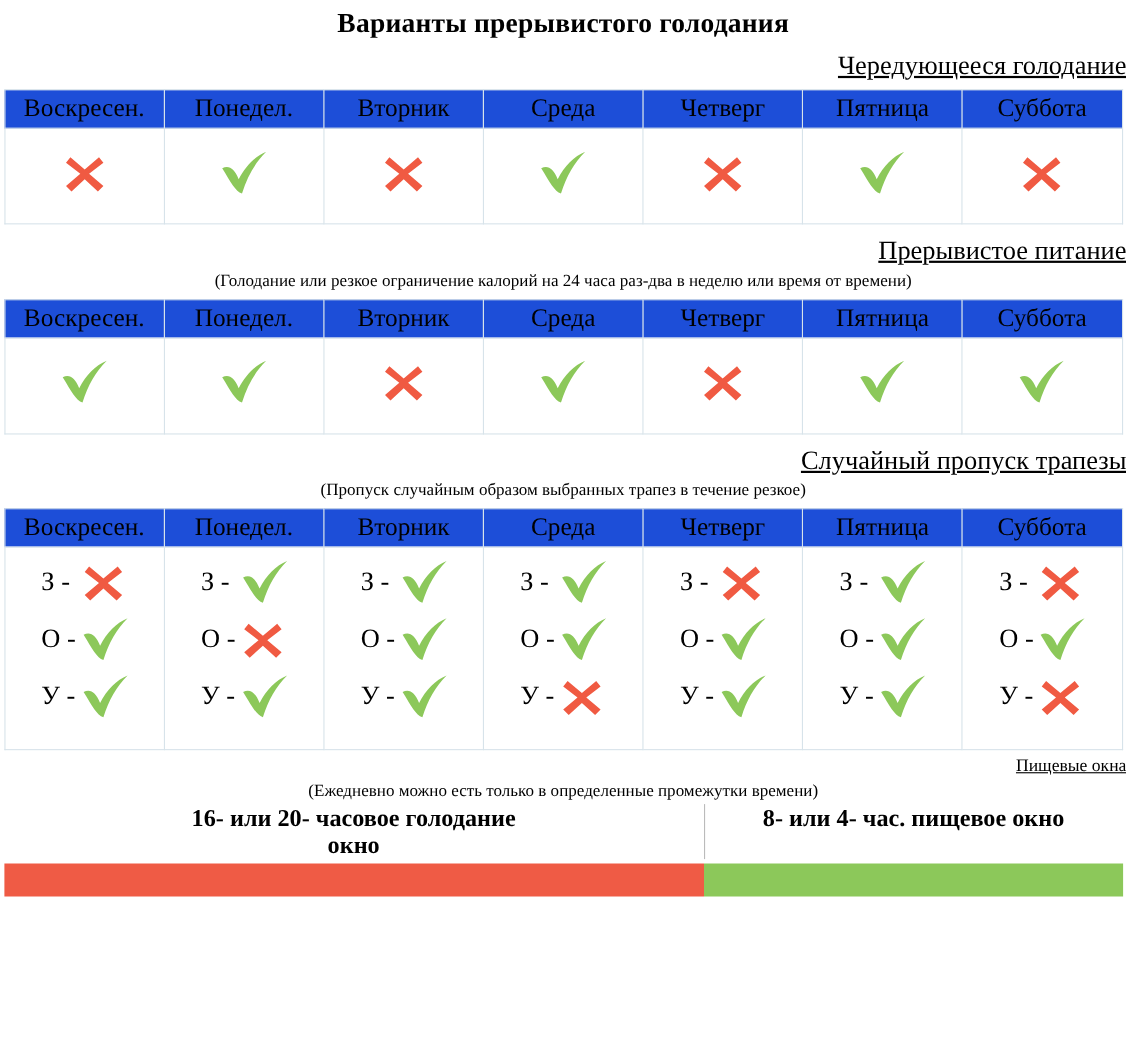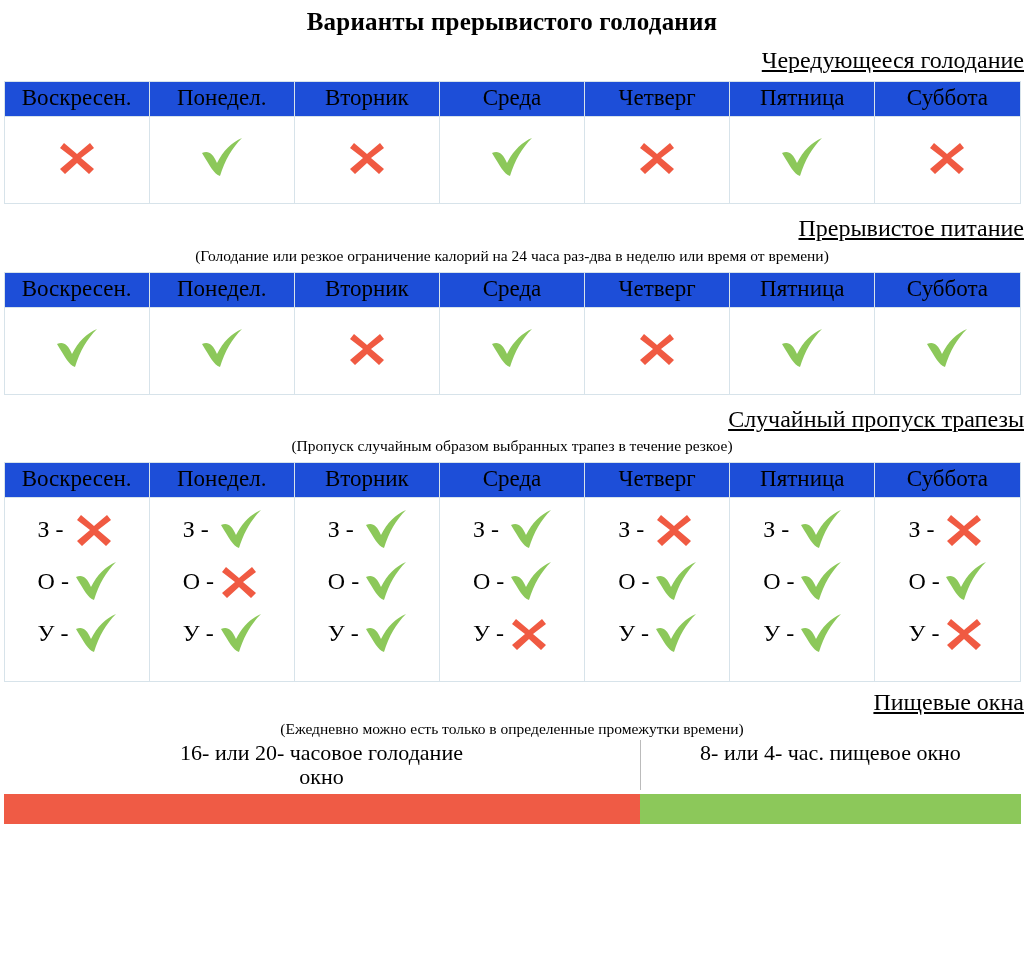--- a/index.html
+++ b/index.html
@@ -77,20 +77,21 @@
 
   
   .window-wrap{
     position:relative;
     width:1017px;
     margin:2px auto 0 auto;
   }
   .window-labels{
     display:flex;
     position:relative;
+    font-weight:bold;
   }
   .win-left{
     width:636px;
     text-align:center;
     font-size:22px;
     position:relative;
     box-sizing:border-box;
   }
   .win-right{
     width:381px;
@@ -395,21 +396,21 @@
                 <svg width="44" height="44" viewBox="0 0 44 44" aria-hidden="true">
                   <path d="M9 7 L22 18 L35 7 L39 12 L26 22 L39 33 L34 38 L22 27 L10 38 L5 33 L18 22 L5 12 Z" fill="#f05a42"></path>
                 </svg>
               </span>
             </div>
       </td>
     </tr>
   </tbody>
     </table>
 
-  <div class="section-title" style="font-size:24px;margin-top:6px;">Пищевые окна</div>
+  <div class="section-title" style="font-size:16px;margin-top:6px;">Пищевые окна</div>
   <div class="section-sub">(Ежедневно можно есть только в определенные промежутки времени)</div>
 
   <div class="window-wrap">
     <div class="window-labels">
       <div class="win-left">
         <span>16- или 20- часовое голодание</span>
         <span class="sub2">окно</span>
       </div>
       <div class="win-right">
         <span>8- или 4- час. пищевое окно</span>

